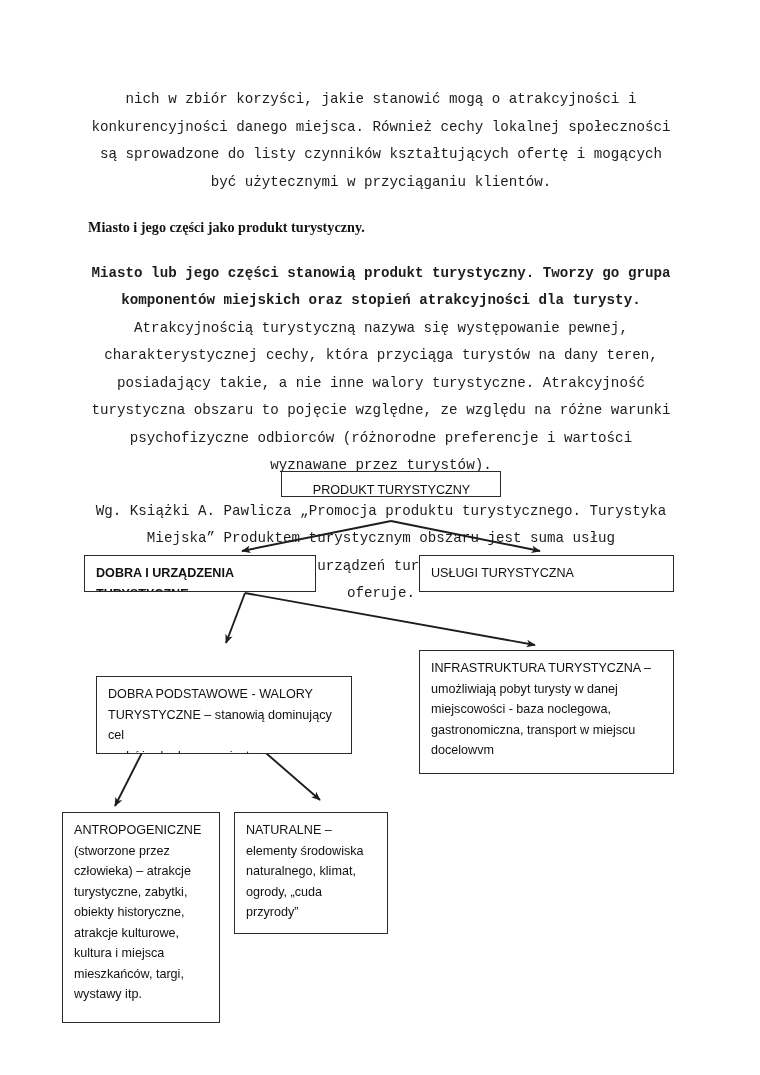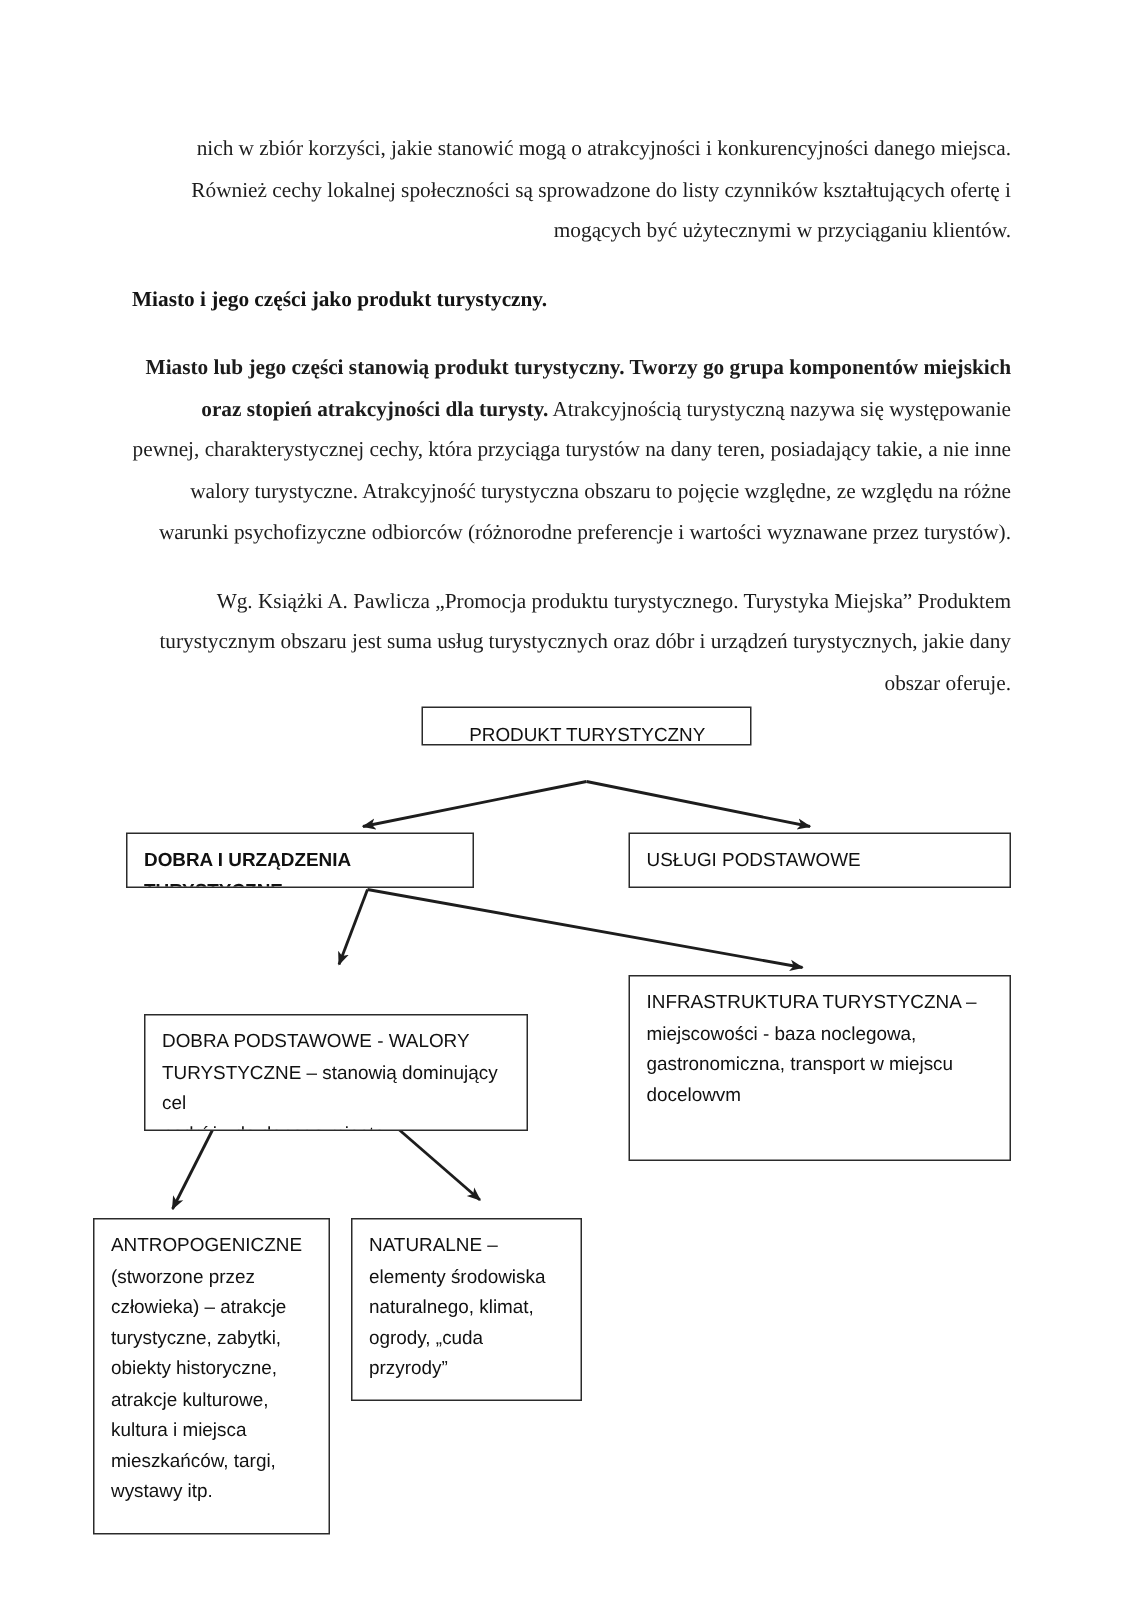--- a/index.html
+++ b/index.html
@@ -17,24 +17,24 @@
   }
 
   
   .doc-text {
     position: absolute;
     left: 88px;
     top: 86px;
     width: 586px;
   }
   .para {
-    font-family: Liberation Serif, serif;
+    font-family: Liberation Mono, monospace;
     font-size: 14.2px;
     line-height: 27.5px;
-    text-align: right;
+    text-align: center;
     margin: 0 0 18px 0;
     color: #1c1c1c;
   }
   .bold { font-weight: bold; }
   .heading {
     font-family: "Liberation Serif", serif;
     font-size: 14.2px;
     line-height: 27.5px;
     font-weight: bold;
     margin: 0 0 18px 0;
@@ -112,31 +112,32 @@
 
 <div class="node center" id="node-produkt">
   <span class="node-line">PRODUKT TURYSTYCZNY</span>
 </div>
 
 <div class="node" id="node-dobra-urz">
   <span class="node-line">DOBRA I URZĄDZENIA TURYSTYCZNE</span>
 </div>
 
 <div class="node" id="node-uslugi">
-  <span class="node-line">USŁUGI PODSTAWOWE</span>
+  <span class="node-line">USŁUGI TURYSTYCZNA</span>
 </div>
 
 <div class="node" id="node-dobra-podst">
   <span class="node-line">DOBRA PODSTAWOWE - WALORY</span>
   <span class="node-line">TURYSTYCZNE – stanowią dominujący cel</span>
   <span class="node-line">podróży do danego miasta</span>
 </div>
 
 <div class="node" id="node-dobra-kompl">
   <span class="node-line">INFRASTRUKTURA TURYSTYCZNA –</span>
+  <span class="node-line">umożliwiają pobyt turysty w danej</span>
   <span class="node-line">miejscowości - baza noclegowa,</span>
   <span class="node-line">gastronomiczna, transport w miejscu</span>
   <span class="node-line">docelowvm</span>
 </div>
 
 <div class="node" id="node-antropogeniczne">
   <span class="node-line">ANTROPOGENICZNE</span>
   <span class="node-line">(stworzone przez</span>
   <span class="node-line">człowieka) – atrakcje</span>
   <span class="node-line">turystyczne, zabytki,</span>

